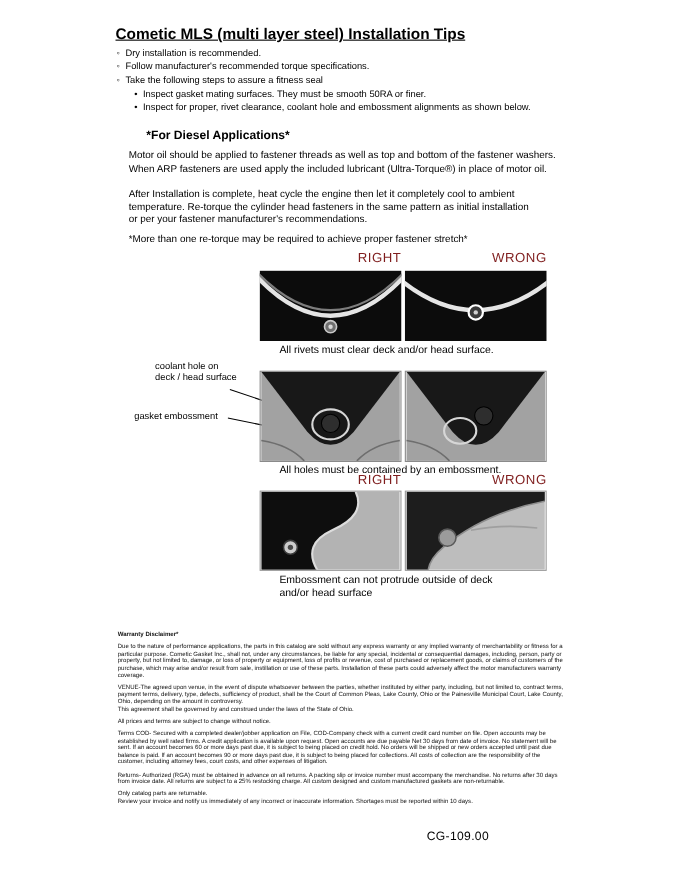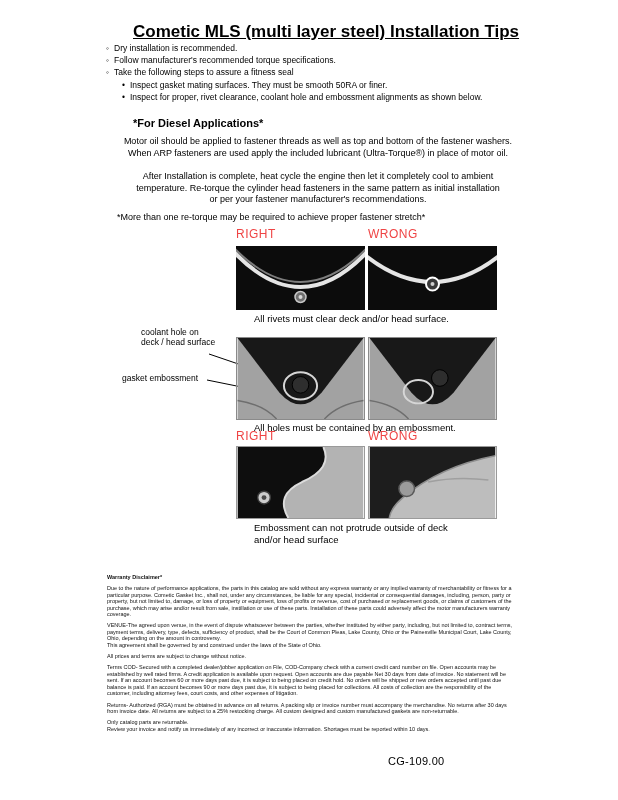--- a/index.html
+++ b/index.html
@@ -5,35 +5,35 @@
   * { margin:0; padding:0; box-sizing:border-box; }
   html,body { background:#ffffff; }
   .page {
     position:relative; width:618px; height:800px; background:#fff;
     font-family:"Liberation Sans", sans-serif; color:#000; overflow:hidden;
   }
   .pre { white-space:pre-line; }
 
   .title {
     position:absolute; left:105px; top:22px;
-    font-size:17px; font-weight:bold; text-decoration:underline;margin-left:28px;
+    font-size:14px; font-weight:bold; text-decoration:underline;
   }
 
   .bullets { position:absolute; left:106px; top:42px; list-style:none; font-size:8.5px; line-height:12px; }
   .bullets li::before { content:"◦"; margin-right:5px; }
   .sub-bullets { position:absolute; left:122px; top:79px; list-style:none; font-size:8.5px; line-height:12px; }
   .sub-bullets li::before { content:"•"; margin-right:5px; }
 
   .diesel-heading { position:absolute; left:133px; top:117px; font-size:11px; font-weight:bold; }
-  .body-para { position:absolute; left:117px; width:402px; font-size:9px; line-height:11.5px;text-align:center; }
+  .body-para { position:absolute; left:117px; width:402px; font-size:9px; line-height:11.5px; }
   .para1 { top:136px; }
   .para2 { top:171px; }
   .note  { position:absolute; left:117px; top:212px; font-size:9px; }
 
-  .fig-label { position:absolute; width:129px; text-align:left; font-size:12px; color:#ef4444; letter-spacing:0.5px; }
+  .fig-label { position:absolute; width:129px; text-align:right; font-size:12px; color:#7f1d1d; letter-spacing:0.5px; }
   .lblL { left:236px; } .lblR { left:368px; }
   .row1-lbl { top:227px; } .row3-lbl { top:429px; }
 
   .panel { position:absolute; width:129px; }
   .panel svg { display:block; width:100%; height:100%; }
   .r1 { top:246px; height:64px; }
   .r2 { top:337px; height:83px; border:1px solid #8a8a8a; }
   .r3 { top:446px; height:73px; border:1px solid #9a9a9a; }
   .pL { left:236px; } .pR { left:368px; }
 

